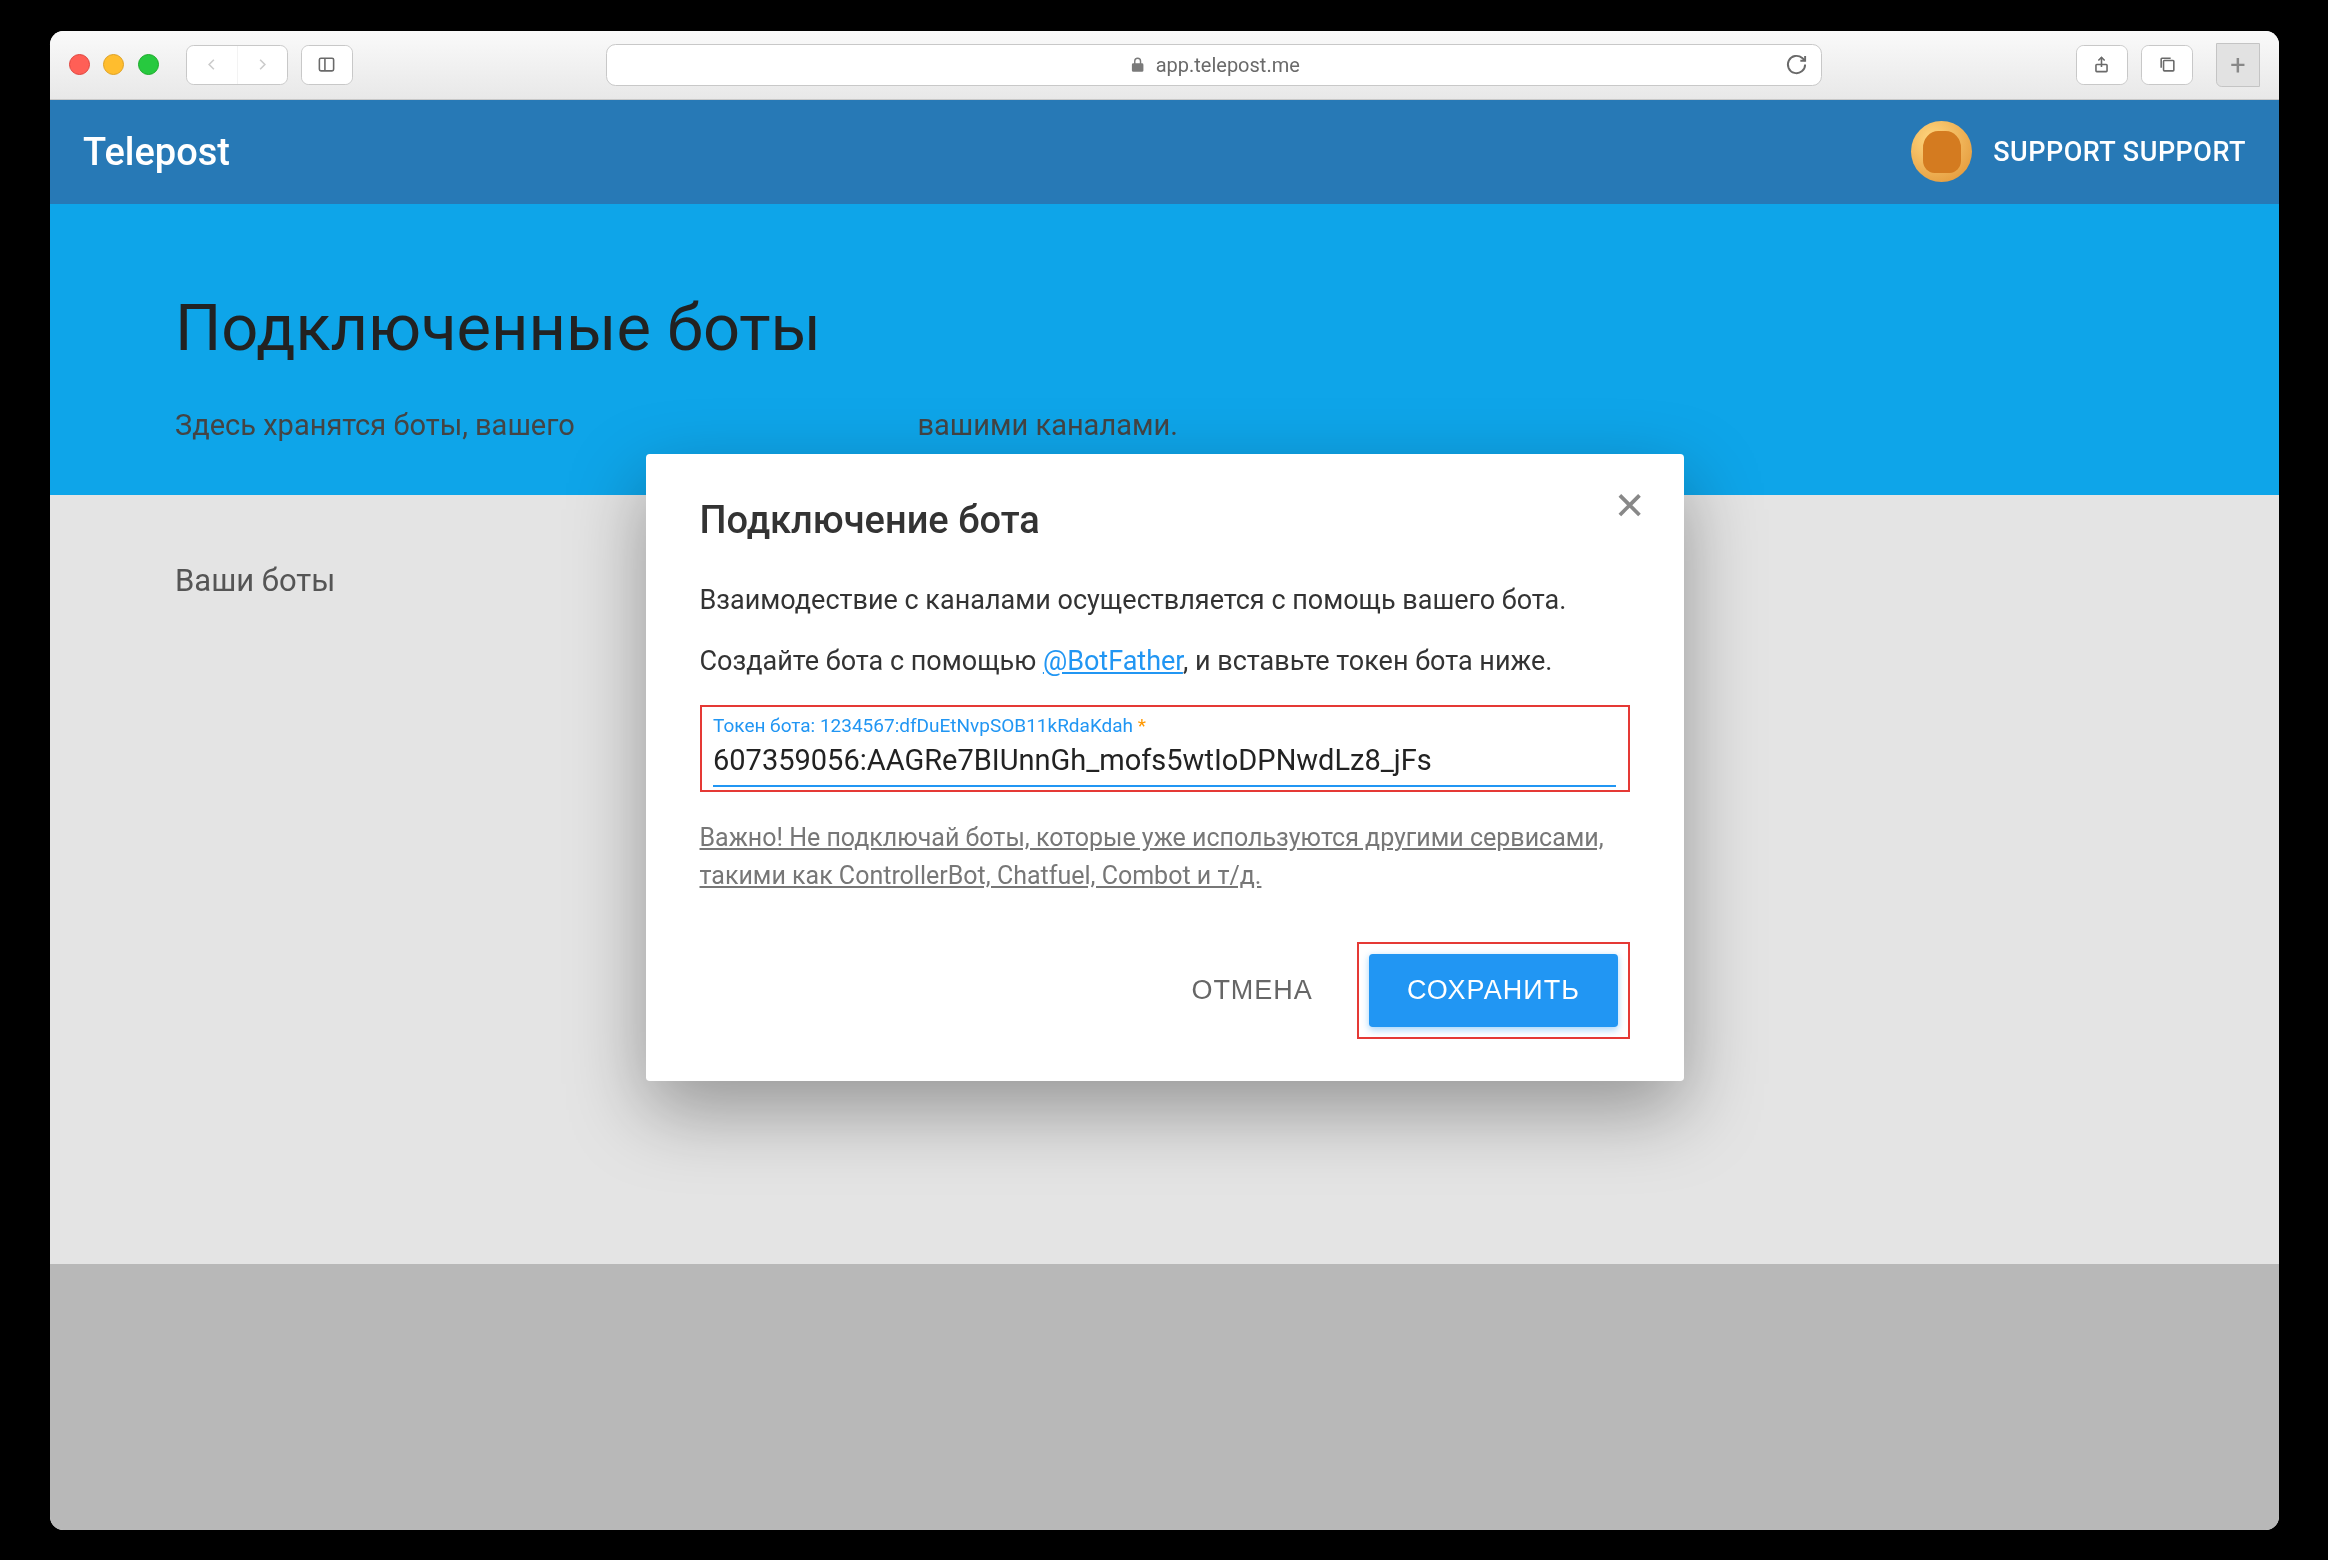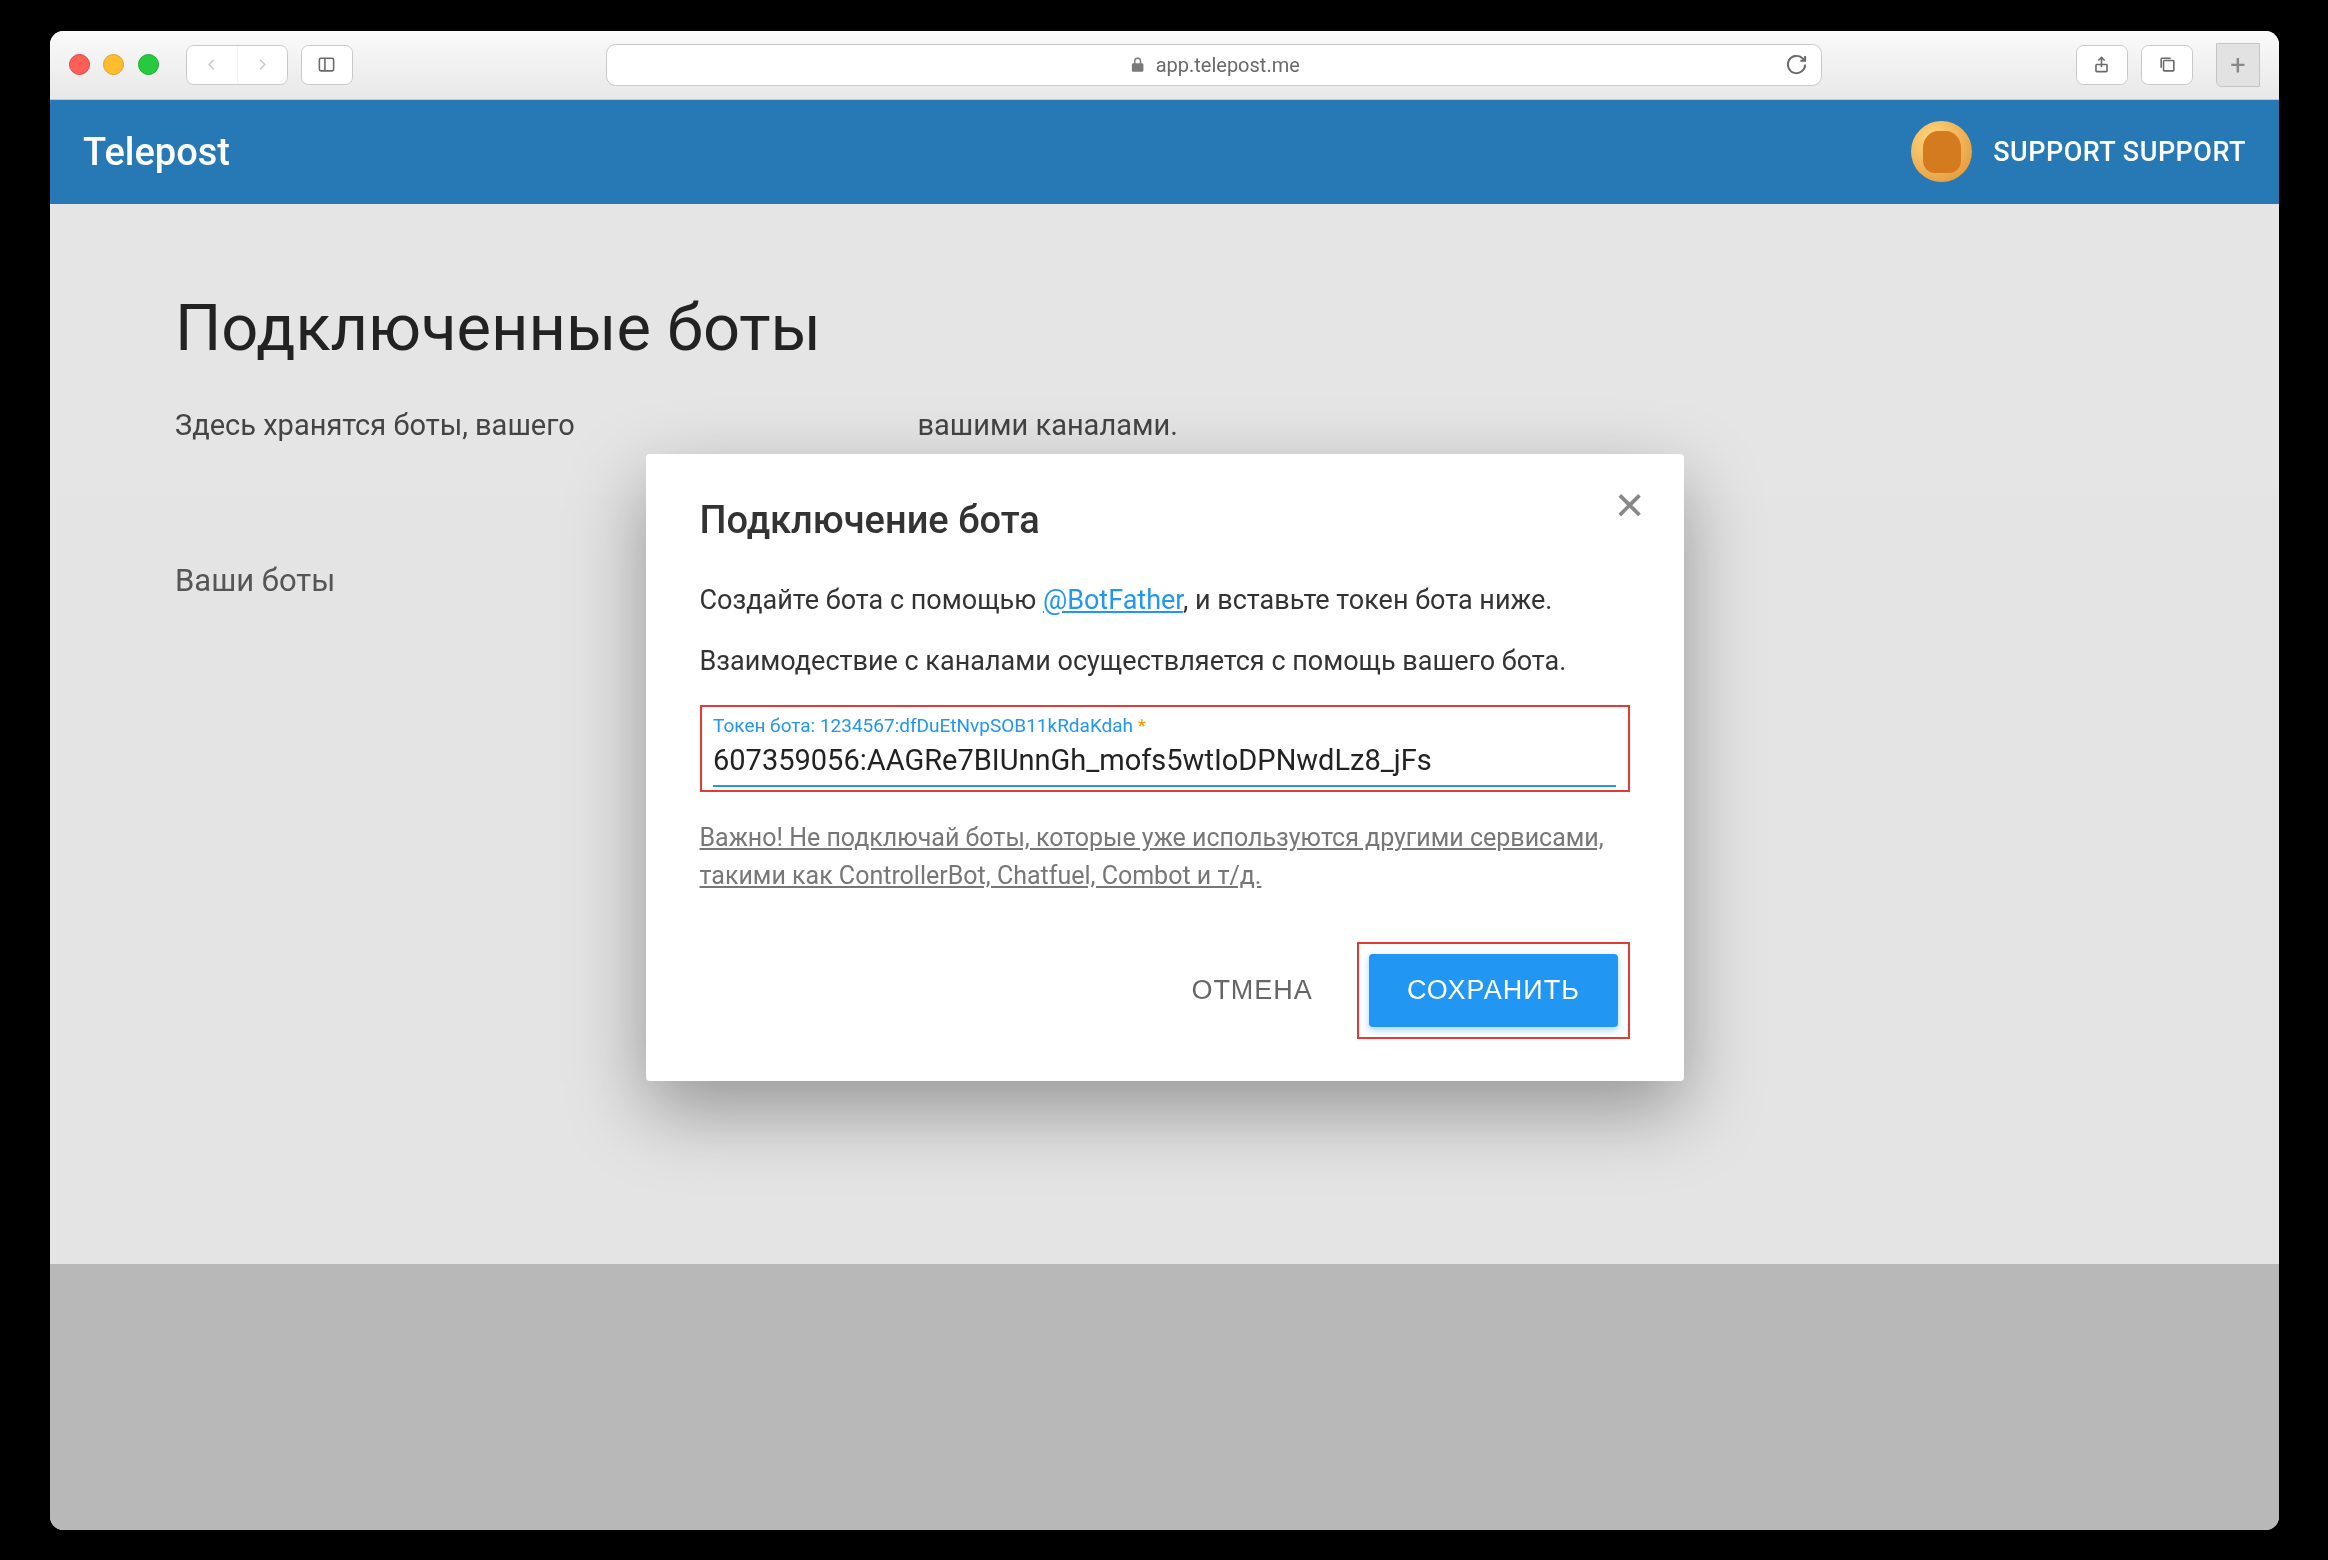--- a/index.html
+++ b/index.html
@@ -111,21 +111,21 @@
 }
 .user-name { font-size: 27px; font-weight: 500; letter-spacing: 0.5px; }
 
 .content-area {
   flex: 1;
   background: #b8b8b8;
   position: relative;
   overflow: hidden;
 }
 .page-body {
-  background: #e5e5e5;
+  background: #0ea5e9;
   padding: 86px 125px 48px;
 }
 .page-title { font-size: 65px; font-weight: 400; color: #222; margin-bottom: 38px; }
 .page-subtitle { font-size: 29px; color: #444; line-height: 1.5; }
 .section-band {
   background: #e4e4e4;
   padding: 67px 125px;
   min-height: 769px;
 }
 .section-label { font-size: 31px; color: #555; }
@@ -294,24 +294,24 @@
       </p>
     </div>
     <div class="section-band">
       <div class="section-label">Ваши боты</div>
     </div>
 
     <div class="dialog-backdrop">
       <div class="dialog">
         <div class="dialog-close">✕</div>
         <h2 class="dialog-title">Подключение бота</h2>
+        <p class="dialog-text">Взаимодествие с каналами осуществляется с помощь вашего бота.</p>
         <p class="dialog-text">
           <span>Создайте бота с помощью </span><a href="#">@BotFather</a><span>, и вставьте токен бота ниже.</span>
         </p>
-        <p class="dialog-text">Взаимодествие с каналами осуществляется с помощь вашего бота.</p>
         <div class="input-wrapper">
           <div class="input-label">
             <span>Токен бота: 1234567:dfDuEtNvpSOB11kRdaKdah</span> <span class="asterisk">*</span>
           </div>
           <input class="token-input" type="text" value="607359056:AAGRe7BIUnnGh_mofs5wtIoDPNwdLz8_jFs" style="">
         </div>
         <p class="dialog-note">Важно! Не подключай боты, которые уже используются другими сервисами, такими как ControllerBot, Chatfuel, Combot и т/д.</p>
         <div class="dialog-actions">
           <button class="btn-cancel">ОТМЕНА</button>
           <div class="btn-save-wrapper">

